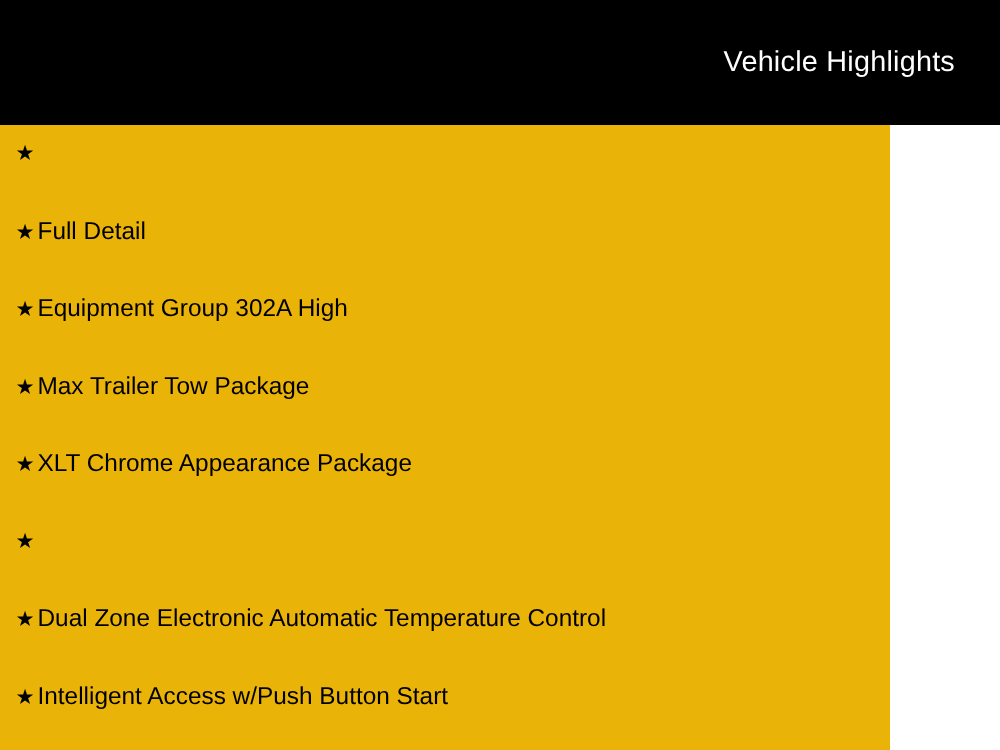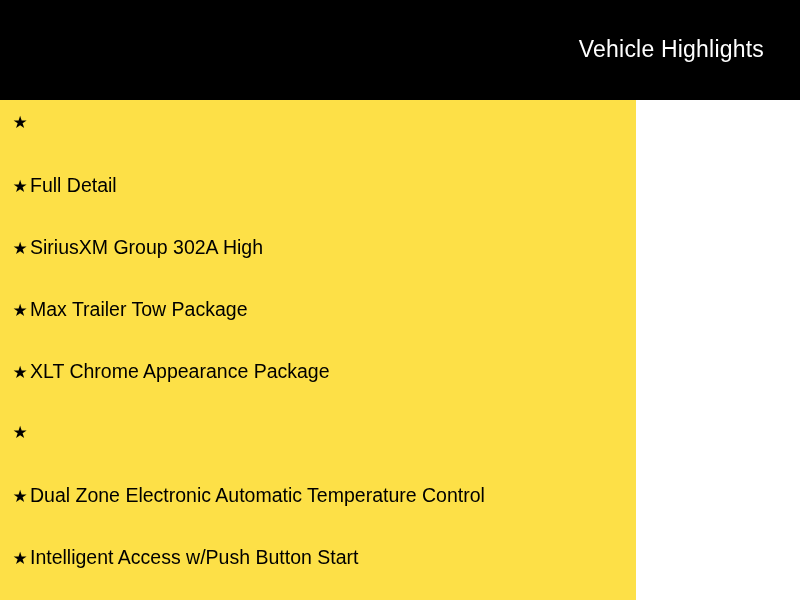--- a/index.html
+++ b/index.html
@@ -8,23 +8,23 @@
   }
   body {
     width: 800px;
     height: 600px;
     background: #ffffff;
     font-family: "Liberation Sans", sans-serif;
     overflow: hidden;
   }
   .page {
     position: relative;
-    width: 636px;
+    width: 712px;
     height: 600px;
-    background: #fde047;
+    background: #eab308;
   }
   .header-bar {
     position: absolute;
     top: 0;
     left: 0;
     width: 800px;
     height: 100px;
     background: #000000;
     display: flex;
     align-items: center;
@@ -88,21 +88,21 @@
       <span class="bullet-star">★</span>
     </li>
 
     <li class="highlight-item">
       <span class="bullet-star">★</span>
       <span class="highlight-label">Full Detail</span>
     </li>
 
     <li class="highlight-item">
       <span class="bullet-star">★</span>
-      <span class="highlight-label">SiriusXM Group 302A High</span>
+      <span class="highlight-label">Equipment Group 302A High</span>
     </li>
 
     <li class="highlight-item">
       <span class="bullet-star">★</span>
       <span class="highlight-label">Max Trailer Tow Package</span>
     </li>
 
     <li class="highlight-item">
       <span class="bullet-star">★</span>
       <span class="highlight-label">XLT Chrome Appearance Package</span>

